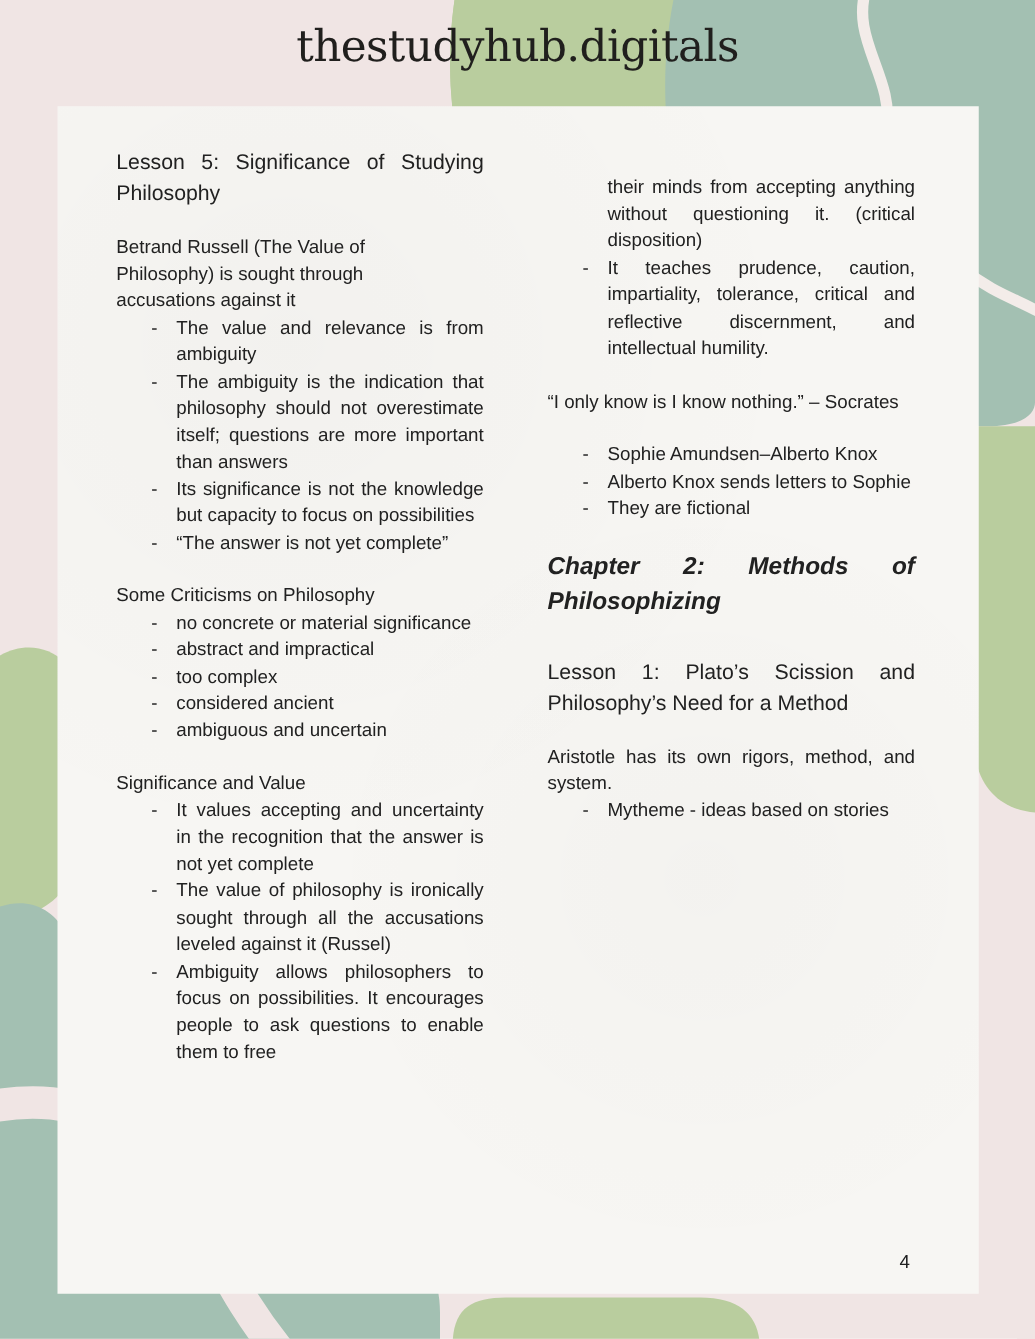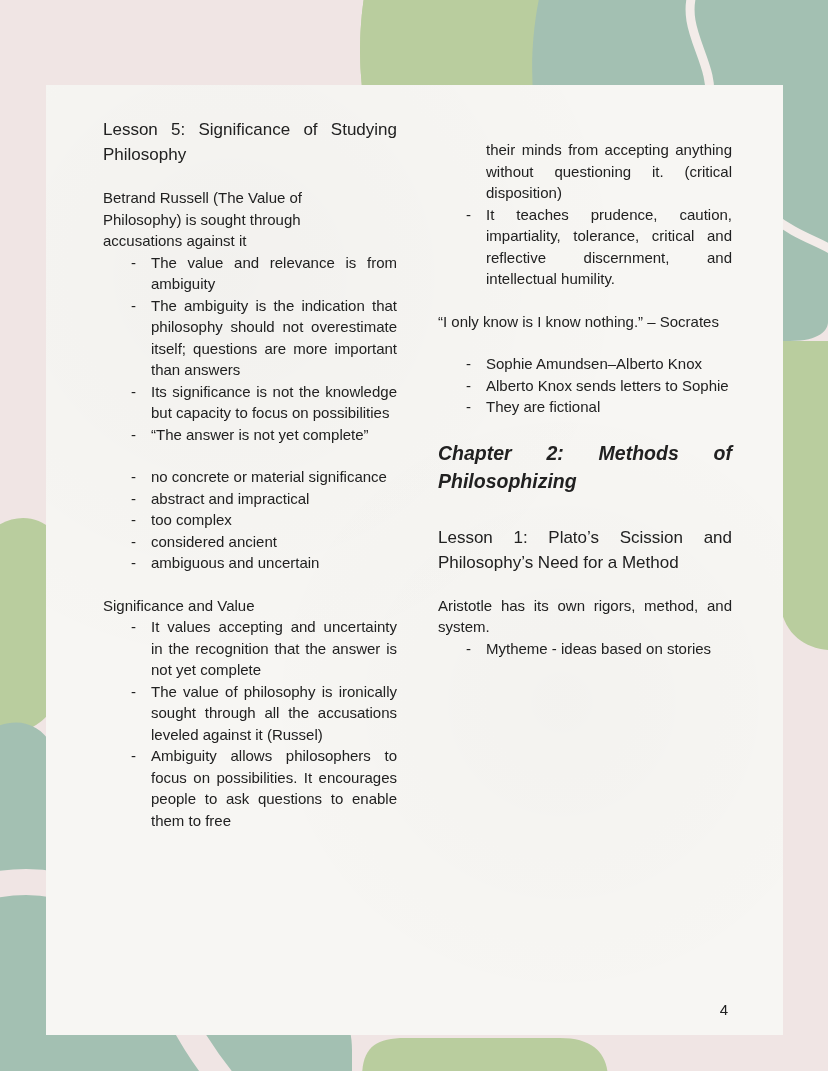--- a/index.html
+++ b/index.html
@@ -29,21 +29,21 @@
     font-size:35px;letter-spacing:-0.5px;color:#201f1d;
   }
   .paper{
     position:absolute;left:46px;top:85px;width:737px;height:950px;z-index:2;
     background:
       radial-gradient(circle at 25% 20%, rgba(0,0,0,0.018), transparent 45%),
       radial-gradient(circle at 70% 65%, rgba(0,0,0,0.015), transparent 40%),
       var(--paper);
   }
   .col{position:absolute;font-size:15px;line-height:21.5px;}
-  .col-left{left:57px;top:32px;width:294px;}
+  .col-left{left:47px;top:32px;width:294px;}
   .col-right{left:392px;top:54px;width:294px;}
   .blk{margin:0 0 21px 0;}
   .tight{margin-bottom:0;}
   .pre{white-space:pre-line;}
   .justify{text-align:justify;}
   .heading{font-size:17px;line-height:25px;margin-bottom:20px;text-align:justify;}
   .chapter{font-size:19.5px;line-height:28px;font-weight:bold;text-align:justify;margin-top:8px;margin-bottom:30px;font-style:italic;}
   .cont{padding-left:48px;text-align:justify;margin-bottom:0;}
   .bullets{margin:0 0 21px 0;padding-left:28px;}
   .bullet{display:flex;}
@@ -61,20 +61,21 @@
     <ellipse class="fill-green" cx="452" cy="50" rx="92" ry="180"></ellipse>
     <path class="fill-sage" d="M 546 -30 C 520 60 535 140 555 210 C 565 260 590 340 650 341 L 790 341 C 820 341 828 330 828 322 L 828 -30 Z"></path>
     <path class="stroke-cream" d="M 694 -12 C 678 30 716 62 709 102 C 702 150 726 180 770 215 C 795 235 815 240 832 250"></path>
     <path class="fill-green" d="M 775 341 L 828 341 L 828 650 C 805 648 785 635 780 605 C 776 580 775 450 775 341 Z"></path>
     <path class="fill-green" d="M -30 560 C -10 515 30 508 52 530 L 52 710 C 30 740 -10 740 -30 720 Z"></path>
     <path class="fill-sage" d="M -30 745 C 0 715 35 715 52 745 L 52 960 C 52 990 70 1000 95 1000 L 300 1000 C 340 1000 352 1020 352 1050 L 352 1100 L -30 1100 Z"></path>
     <path class="stroke-pink" d="M -20 888 C 60 868 120 900 150 960 C 180 1015 195 1050 235 1095"></path>
     <path class="fill-green" d="M 362 1100 L 362 1078 C 362 1048 375 1038 405 1038 L 560 1038 C 595 1038 608 1055 608 1080 L 608 1100 Z"></path>
   </svg>
 
+  <div class="site-title">thestudyhub.digitals</div>
 
   <div class="paper">
     <div class="col col-left" id="col-left">
         <div class="blk heading">Lesson 5: Significance of Studying Philosophy</div>
         <div class="blk para pre tight">Betrand Russell (The Value of
 Philosophy) is sought through
 accusations against it</div>
         <div class="bullets">
           <div class="bullet">
             <span class="dash">-</span>
@@ -86,20 +87,21 @@
           </div>
           <div class="bullet">
             <span class="dash">-</span>
             <span class="btext">Its significance is not the knowledge but capacity to focus on possibilities</span>
           </div>
           <div class="bullet">
             <span class="dash">-</span>
             <span class="btext">“The answer is not yet complete”</span>
           </div>
         </div>
+        <div class="blk para tight">Some Criticisms on Philosophy</div>
         <div class="bullets">
           <div class="bullet">
             <span class="dash">-</span>
             <span class="btext">no concrete or material significance</span>
           </div>
           <div class="bullet">
             <span class="dash">-</span>
             <span class="btext">abstract and impractical</span>
           </div>
           <div class="bullet">

